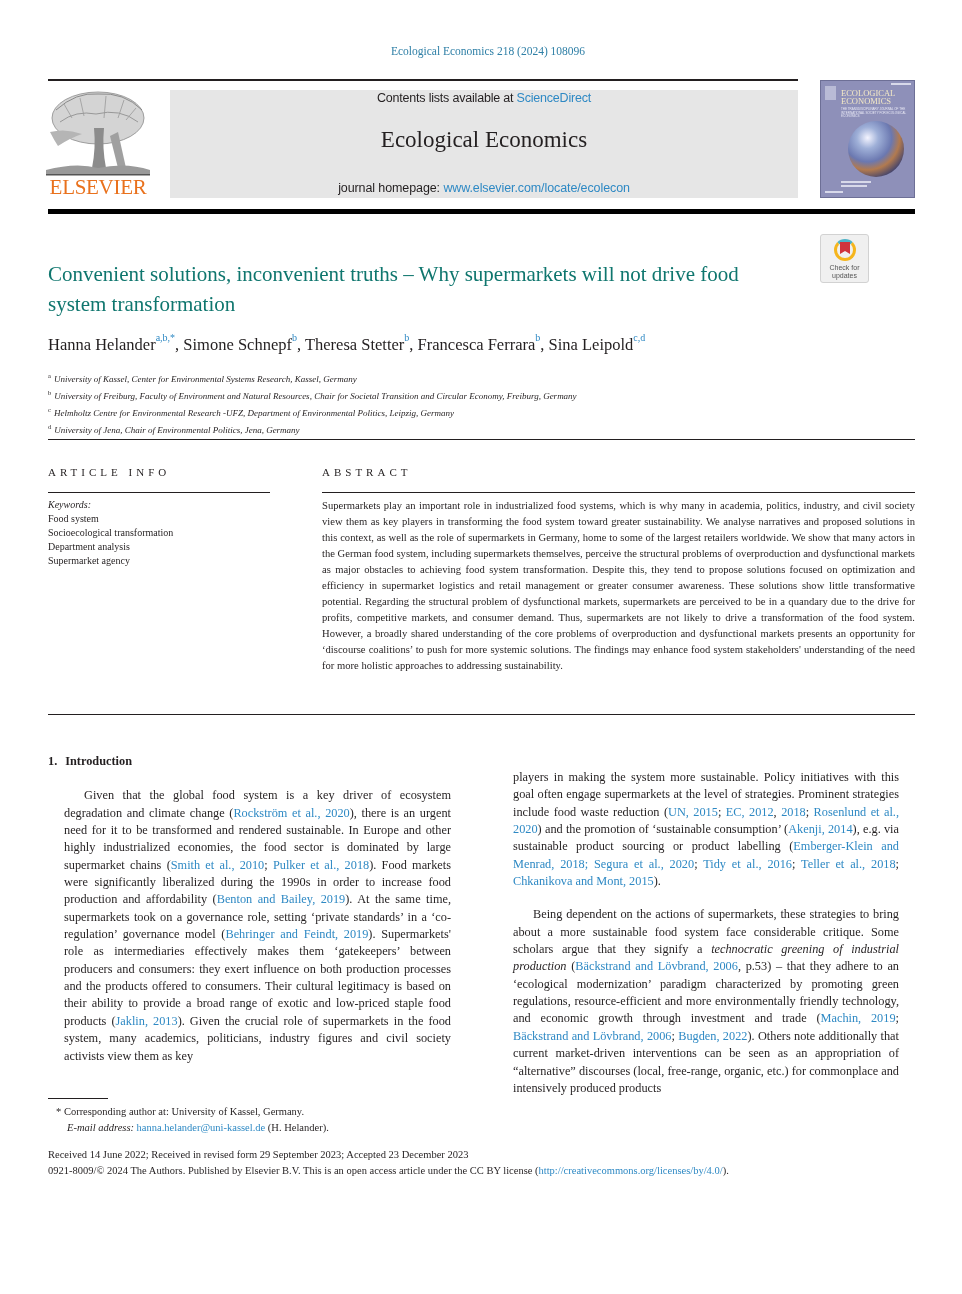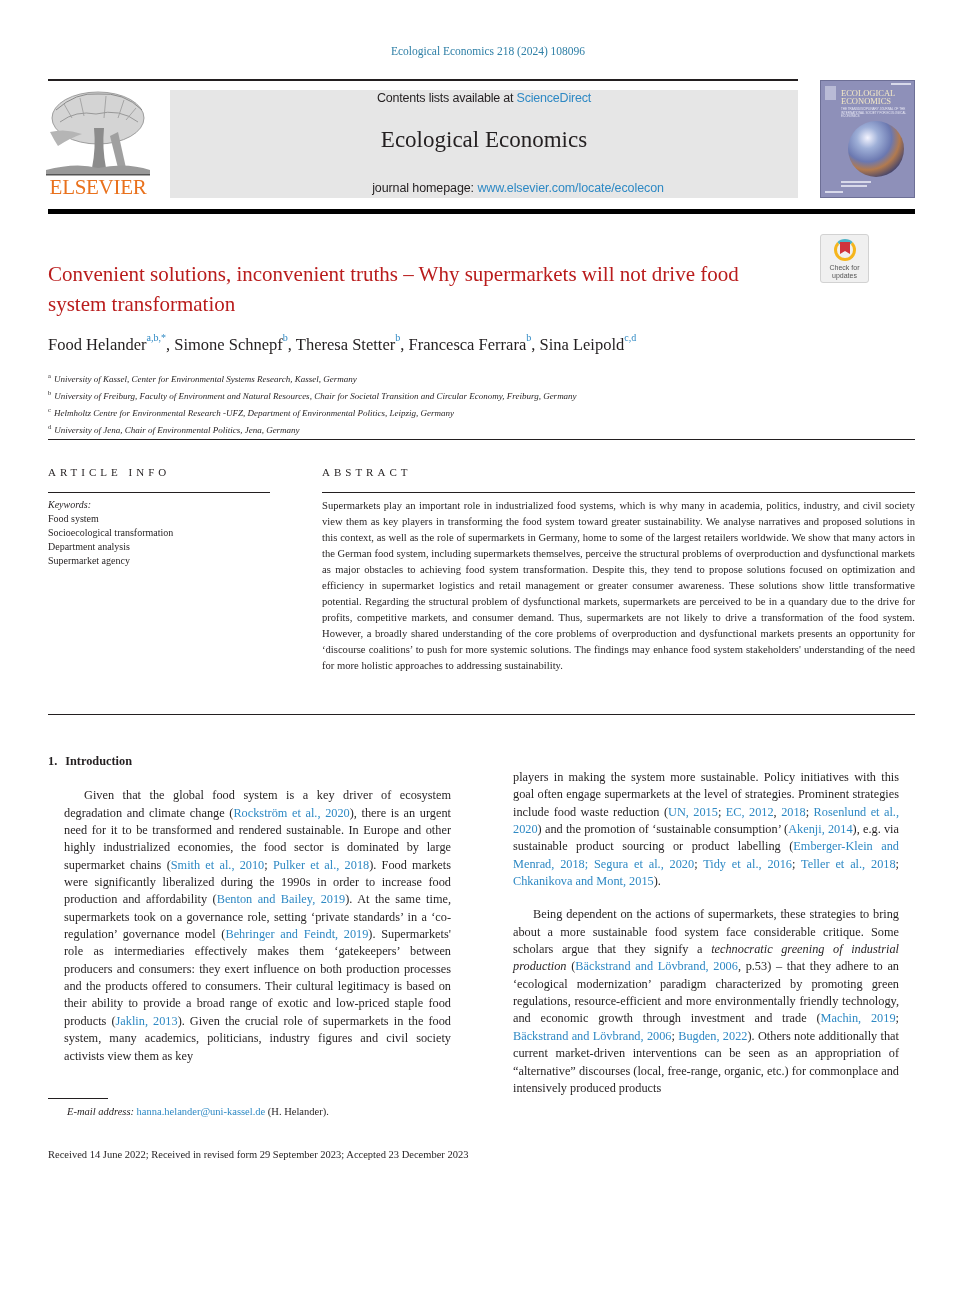--- a/index.html
+++ b/index.html
@@ -12,37 +12,37 @@
   .journal-ref { top: 45px; left: 0; width: 962px; text-align: center; font-size: 11.5px; color: #2e7fa6; padding-left: 7px; }
   .rule-top { top: 79px; left: 48px; width: 750px; height: 1.5px; background: #231f20; }
   .elsevier-logo { top: 88px; left: 46px; width: 104px; height: 112px; }
   .elsevier-word { position: absolute; bottom: 0; left: 0; width: 104px; text-align: center;
                    font-family: Liberation Serif, serif; color: #e9711c; font-size: 21px; letter-spacing: -0.3px; }
   .banner { top: 90px; left: 170px; width: 628px; height: 108px; background: #e6e6e6; }
   .banner-contents { position: absolute; top: 0; left: 0; width: 100%; text-align: center; top: 1px; font-size: 12.5px; color: #231f20;
                      font-family: "Liberation Sans", sans-serif; letter-spacing: -0.2px; }
   .banner-title { position: absolute; top: 37px; left: 0; width: 100%; text-align: center; font-size: 23px; color: #231f20; }
   .banner-home { position: absolute; top: 91px; left: 0; width: 100%; text-align: center; font-size: 12.5px;
-                 font-family: "Liberation Sans", sans-serif; letter-spacing: -0.1px; padding-left: 34px; }
+                 font-family: "Liberation Sans", sans-serif; letter-spacing: -0.1px; }
   .cover { top: 80px; left: 820px; width: 95px; height: 118px; background: #8e90b9; border: 1px solid #6d6f96; box-sizing: border-box; overflow: hidden; }
   .cover-title { position: absolute; top: 8px; left: 20px; font-size: 8.5px; line-height: 8px; color: #f3e8c6; font-family: "Liberation Serif", serif; }
   .cover-sub { position: absolute; top: 27px; left: 20px; width: 70px; font-size: 3px; line-height: 3.5px; color: #e8e8f5; font-family: "Liberation Sans", sans-serif; }
   .cover-globe { position: absolute; top: 40px; left: 27px; width: 56px; height: 56px; border-radius: 50%;
                  background: radial-gradient(circle at 35% 30%, #f4f4ff 0%, #9fb0d8 20%, #6b78b0 45%, #b27a4f 60%, #3a3f6e 80%, #1c1f3f 100%); }
   .rule-thick { top: 209px; left: 48px; width: 867px; height: 5px; background: #000; }
 
   
   .crossmark { top: 234px; left: 820px; width: 49px; height: 49px; background: #f0f0f0; border: 1px solid #d2d2d2; border-radius: 3px; box-sizing: border-box; }
   .crossmark-ring { position: absolute; top: 4px; left: 13px; width: 22px; height: 22px; border-radius: 50%;
                     border: 3px solid #f5b51c; border-top-color: #4db3c7; box-sizing: border-box; }
   .crossmark-flag { position: absolute; top: 7px; left: 19px; width: 10px; height: 12px; background: #d0343c;
                     clip-path: polygon(0 0, 100% 0, 100% 100%, 50% 75%, 0 100%); }
   .crossmark-text { position: absolute; top: 29px; left: 0; width: 100%; text-align: center; font-family: "Liberation Sans", sans-serif;
                     font-size: 7px; line-height: 7.5px; color: #555; }
-  .title { top: 259px; left: 48px; width: 740px; font-size: 21px; line-height: 30px; color: #b91c1c; }
+  .title { top: 259px; left: 48px; width: 740px; font-size: 21px; line-height: 30px; color: #0f766e; }
   .authors { top: 334px; left: 48px; width: 860px; font-size: 16.5px; color: #231f20; }
   .authors sup { color: #2e89c4; font-size: 10px; position: relative; top: -2px; }
   .affils { top: 369px; left: 48px; width: 860px; font-size: 9px; line-height: 14px; font-style: italic; }
   .affils sup { font-style: normal; font-size: 6.5px; margin-right: 3px; }
   .rule-mid { top: 439px; left: 48px; width: 867px; height: 1px; background: #231f20; }
 
   
   .section-caps { font-size: 11px; letter-spacing: 4px; color: #231f20; }
   .ai-head { top: 466px; left: 48px; }
   .ai-rule { top: 492px; left: 48px; width: 222px; height: 1px; background: #231f20; }
@@ -122,21 +122,21 @@
   <div class="crossmark-flag"></div>
   <div class="crossmark-text">
     <div>Check for</div>
     <div>updates</div>
   </div>
 </div>
 
 <div class="abs title">Convenient solutions, inconvenient truths – Why supermarkets will not drive food system transformation</div>
 
 <div class="abs authors">
-  <span><span>Food Helander</span><sup>a,b,*</sup></span>,
+  <span><span>Hanna Helander</span><sup>a,b,*</sup></span>,
   <span><span>Simone Schnepf</span><sup>b</sup></span>,
   <span><span>Theresa Stetter</span><sup>b</sup></span>,
   <span><span>Francesca Ferrara</span><sup>b</sup></span>,
   <span><span>Sina Leipold</span><sup>c,d</sup></span>
 </div>
 
 <div class="abs affils">
   <div><sup>a</sup><span>University of Kassel, Center for Environmental Systems Research, Kassel, Germany</span></div>
   <div><sup>b</sup><span>University of Freiburg, Faculty of Environment and Natural Resources, Chair for Societal Transition and Circular Economy, Freiburg, Germany</span></div>
   <div><sup>c</sup><span>Helmholtz Centre for Environmental Research -UFZ, Department of Environmental Politics, Leipzig, Germany</span></div>
@@ -167,22 +167,24 @@
   <p>Given that the global food system is a key driver of ecosystem degradation and climate change (<a href="#" class="link">Rockström et al., 2020</a>), there is an urgent need for it to be transformed and rendered sustainable. In Europe and other highly industrialized economies, the food sector is dominated by large supermarket chains (<a href="#" class="link">Smith et al., 2010</a>; <a href="#" class="link">Pulker et al., 2018</a>). Food markets were significantly liberalized during the 1990s in order to increase food production and affordability (<a href="#" class="link">Benton and Bailey, 2019</a>). At the same time, supermarkets took on a governance role, setting ‘private standards’ in a ‘co-regulation’ governance model (<a href="#" class="link">Behringer and Feindt, 2019</a>). Supermarkets' role as intermediaries effectively makes them ‘gatekeepers’ between producers and consumers: they exert influence on both production processes and the products offered to consumers. Their cultural legitimacy is based on their ability to provide a broad range of exotic and low-priced staple food products (<a href="#" class="link">Jaklin, 2013</a>). Given the crucial role of supermarkets in the food system, many academics, politicians, industry figures and civil society activists view them as key</p>
 </div>
 
 <div class="abs col col-right">
   <p class="noindent">players in making the system more sustainable. Policy initiatives with this goal often engage supermarkets at the level of strategies. Prominent strategies include food waste reduction (<a href="#" class="link">UN, 2015</a>; <a href="#" class="link">EC, 2012</a>, <a href="#" class="link">2018</a>; <a href="#" class="link">Rosenlund et al., 2020</a>) and the promotion of ‘sustainable consumption’ (<a href="#" class="link">Akenji, 2014</a>), e.g. via sustainable product sourcing or product labelling (<a href="#" class="link">Emberger-Klein and Menrad, 2018; Segura et al., 2020</a>; <a href="#" class="link">Tidy et al., 2016</a>; <a href="#" class="link">Teller et al., 2018</a>; <a href="#" class="link">Chkanikova and Mont, 2015</a>).</p>
   <p>Being dependent on the actions of supermarkets, these strategies to bring about a more sustainable food system face considerable critique. Some scholars argue that they signify a <em>technocratic greening of industrial production</em> (<a href="#" class="link">Bäckstrand and Lövbrand, 2006</a>, p.53) – that they adhere to an ‘ecological modernization’ paradigm characterized by promoting green regulations, resource-efficient and more environmentally friendly technology, and economic growth through investment and trade (<a href="#" class="link">Machin, 2019</a>; <a href="#" class="link">Bäckstrand and Lövbrand, 2006</a>; <a href="#" class="link">Bugden, 2022</a>). Others note additionally that current market-driven interventions can be seen as an appropriation of “alternative” discourses (local, free-range, organic, etc.) for commonplace and intensively produced products</p>
 </div>
 
 <div class="abs fn-rule"></div>
 <div class="abs fn">
+  <div style="padding-left:8px;"><span>*</span> <span>Corresponding author at: University of Kassel, Germany.</span></div>
   <div style="padding-left:19px;">
     <span class="email-label">E-mail address:</span>
     <a class="link" href="#">hanna.helander@uni-kassel.de</a>
     <span>(H. Helander).</span>
   </div>
 </div>
 
 <div class="abs meta">
   <div>Received 14 June 2022; Received in revised form 29 September 2023; Accepted 23 December 2023</div>
+  <div><span>0921-8009/© 2024 The Authors. Published by Elsevier B.V. This is an open access article under the CC BY license (</span><a class="link" href="#">http://creativecommons.org/licenses/by/4.0/</a><span>).</span></div>
 </div>
 
 </body></html>

